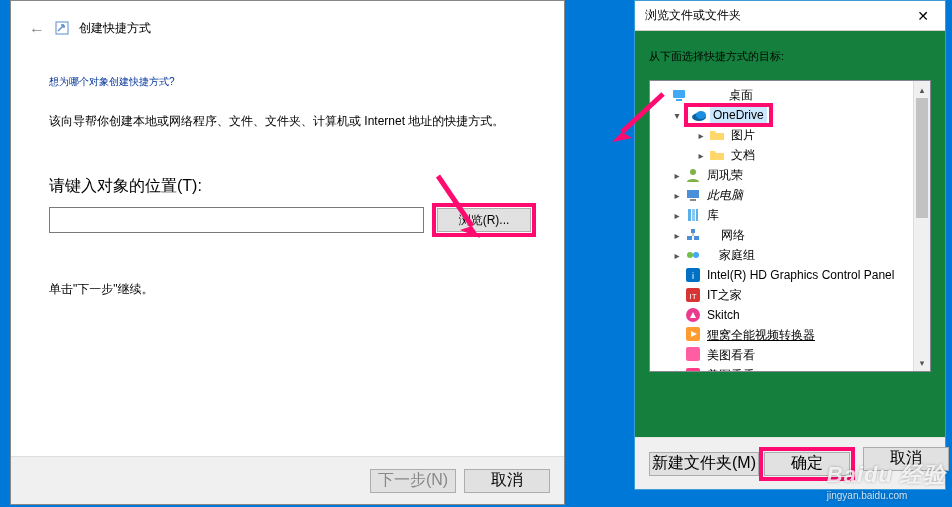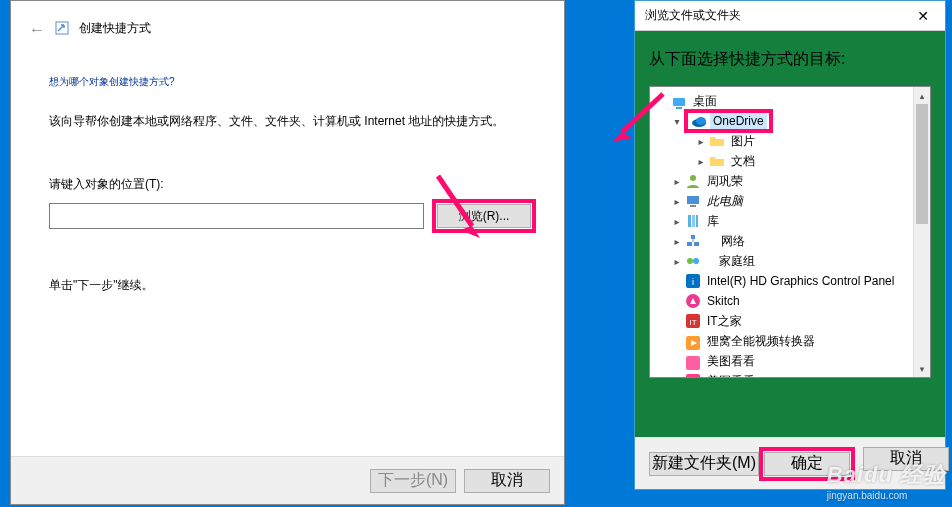--- a/index.html
+++ b/index.html
@@ -12,21 +12,21 @@
 }
 .wizard-header {
   display: flex; align-items: center; gap: 10px; padding: 18px 20px 10px 18px; font-size: 12px;
 }
 .back-arrow { font-size: 16px; color: #888; cursor: pointer; }
 .shortcut-icon { width: 14px; height: 14px; display: inline-flex; align-items: center; }
 .wizard-title { font-size: 12px; color: #000; }
 .wizard-body { padding: 10px 28px 0 38px; }
 .wizard-question { font-size: 10px; color: #003399; margin: 18px 0 24px 0; }
 .wizard-desc { font-size: 12px; color: #000; margin-bottom: 46px; }
-.field-label { font-size: 12px; margin-bottom: 6px; }
+.field-label { font-size: 16px; margin-bottom: 6px; }
 .field-row { display: flex; align-items: center; gap: 8px; margin-bottom: 44px; }
 .path-input { flex: 1; height: 26px; border: 1px solid #7a7a7a; padding: 2px 4px; font-size: 12px; }
 .browse-wrap { border: 4px solid #ff0a6e; padding: 1px; }
 .browse-btn { width: 94px; height: 24px; font-size: 12px; background: #e1e1e1; border: 1px solid #adadad; cursor: pointer; }
 .continue-text { font-size: 12px; }
 .wizard-footer {
   position: absolute; left: 0; right: 0; bottom: 0; height: 48px;
   border-top: 1px solid #ddd; background: #f0f0f0;
   display: flex; justify-content: flex-end; align-items: center; gap: 8px; padding-right: 14px;
 }
@@ -37,21 +37,21 @@
 .browse-dialog {
   position: absolute; right: 6px; top: 0; width: 312px; height: 490px;
   background: #15803d; border: 1px solid #3d9bd6;
 }
 .bd-titlebar {
   height: 30px; background: #fff; border-bottom: 1px solid #d0d0d0;
   display: flex; align-items: center; justify-content: space-between;
   padding-left: 10px; font-size: 12px;
 }
 .bd-close { width: 44px; height: 30px; display: flex; align-items: center; justify-content: center; font-size: 14px; cursor: pointer; }
-.bd-instr { font-size: 16px; padding: 18px 14px 16px 14px; }
+.bd-instr { font-size: 11px; padding: 18px 14px 16px 14px; }
 .tree-wrap {
   margin: 0 14px; height: 292px; border: 1px solid #828790;
   overflow: hidden; position: relative; background: #fff;
 }
 .tree { font-size: 12px; padding: 4px 0 0 0; }
 .tree-row {
   display: flex; align-items: center; height: 20px; white-space: nowrap;
   cursor: pointer; padding-left: 6px;
 }
 .exp { width: 14px; text-align: center; color: #555; font-size: 10px; }
@@ -124,21 +124,21 @@
 <div class="browse-dialog">
   <div class="bd-titlebar">
     <span>浏览文件或文件夹</span>
     <span class="bd-close">✕</span>
   </div>
   <div class="bd-instr">从下面选择快捷方式的目标:</div>
   <div class="tree-wrap">
     <div class="tree" id="tree">
         <div class="tree-row d1">
           <span class="exp"></span>
-          <span style="display: inline-flex; align-items: flex-end;">
+          <span style="display: inline-flex; align-items: center; gap: 36px;">
             <span class="ticon">
               <svg width="16" height="16">
                 <rect x="2" y="3" width="12" height="8" rx="1" fill="#3fa9f5"></rect>
                 <rect x="5" y="12" width="6" height="2" fill="#3fa9f5"></rect>
               </svg>
             </span>
             <span class="tlabel">桌面</span>
           </span>
         </div>
         <div class="tree-row d2 sel">
@@ -250,54 +250,54 @@
               </svg>
             </span>
             <span class="tlabel">Intel(R) HD Graphics Control Panel</span>
           </span>
         </div>
         <div class="tree-row d2">
           <span class="exp"></span>
           <span style="display: inline-flex; align-items: center;">
             <span class="ticon">
               <svg width="16" height="16">
+                <rect x="1" y="1" width="14" height="14" rx="2" fill="#d73434"></rect>
+                <text x="8" y="12" font-size="8" fill="#fff" text-anchor="middle">IT</text>
+              </svg>
+            </span>
+            <span class="tlabel">IT之家</span>
+          </span>
+        </div>
+        <div class="tree-row d2">
+          <span class="exp"></span>
+          <span style="display: inline-flex; align-items: center;">
+            <span class="ticon">
+              <svg width="16" height="16">
                 <circle cx="8" cy="8" r="7" fill="#ec3b8f"></circle>
                 <path d="M5 11l3-6 3 6z" fill="#fff"></path>
               </svg>
             </span>
             <span class="tlabel">Skitch</span>
           </span>
         </div>
         <div class="tree-row d2">
           <span class="exp"></span>
-          <span style="display: inline-flex; align-items: center;">
-            <span class="ticon">
-              <svg width="16" height="16">
-                <rect x="1" y="1" width="14" height="14" rx="2" fill="#d73434"></rect>
-                <text x="8" y="12" font-size="8" fill="#fff" text-anchor="middle">IT</text>
-              </svg>
-            </span>
-            <span class="tlabel">IT之家</span>
-          </span>
-        </div>
-        <div class="tree-row d2">
-          <span class="exp"></span>
-          <span style="display: inline-flex; align-items: flex-end;">
+          <span style="display: inline-flex; align-items: flex-start; text-decoration: underline;">
             <span class="ticon">
               <svg width="16" height="16">
                 <rect x="1" y="1" width="14" height="14" rx="2" fill="#ff9b2f"></rect>
                 <polygon points="6,5 12,8 6,11" fill="#fff"></polygon>
               </svg>
             </span>
             <span class="tlabel">狸窝全能视频转换器</span>
           </span>
         </div>
         <div class="tree-row d2">
           <span class="exp"></span>
-          <span style="display: inline-flex; align-items: flex-end;">
+          <span style="display: inline-flex; align-items: flex-start;">
             <span class="ticon">
               <svg width="16" height="16">
                 <rect x="1" y="1" width="14" height="14" rx="2" fill="#ff5fa2"></rect>
               </svg>
             </span>
             <span class="tlabel">美图看看</span>
           </span>
         </div>
         <div class="tree-row d2">
           <span class="exp"></span>

